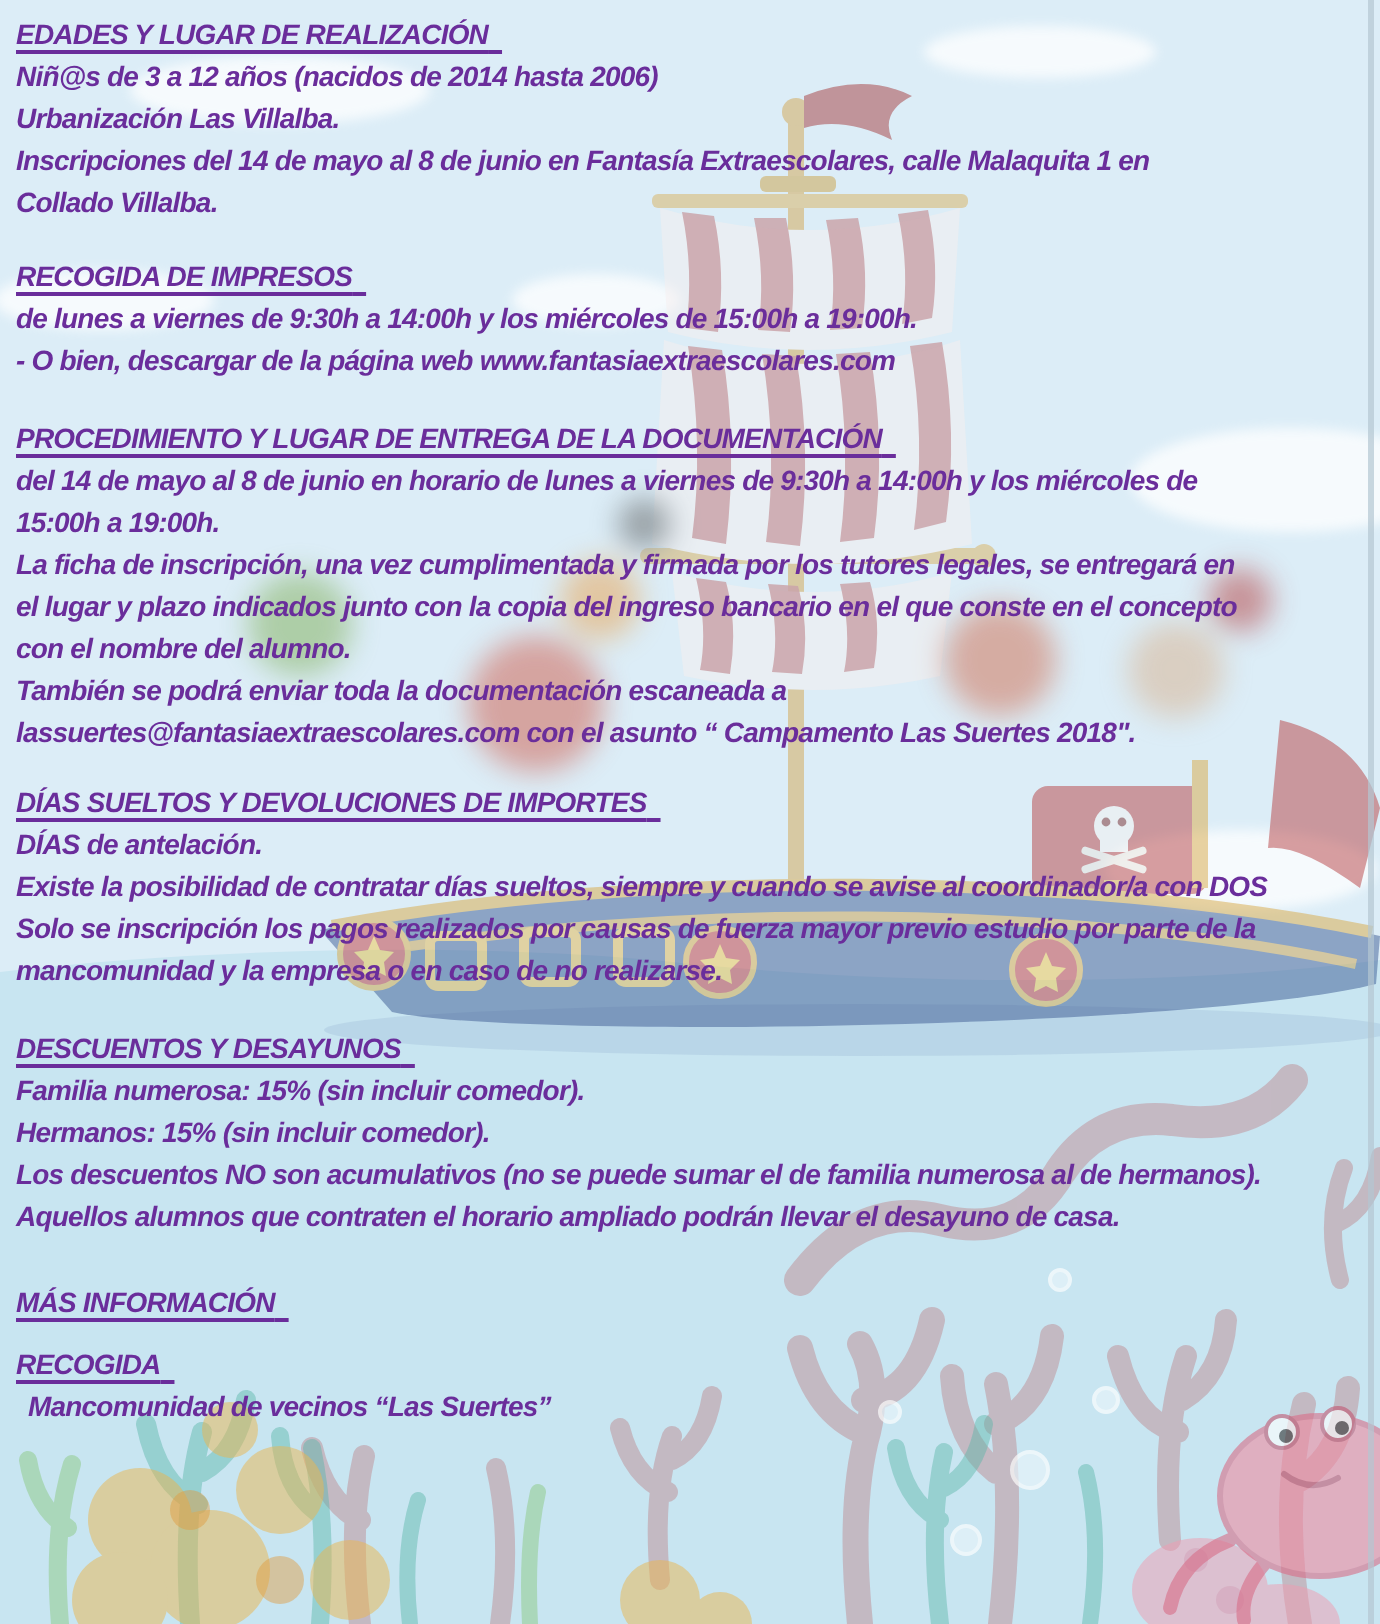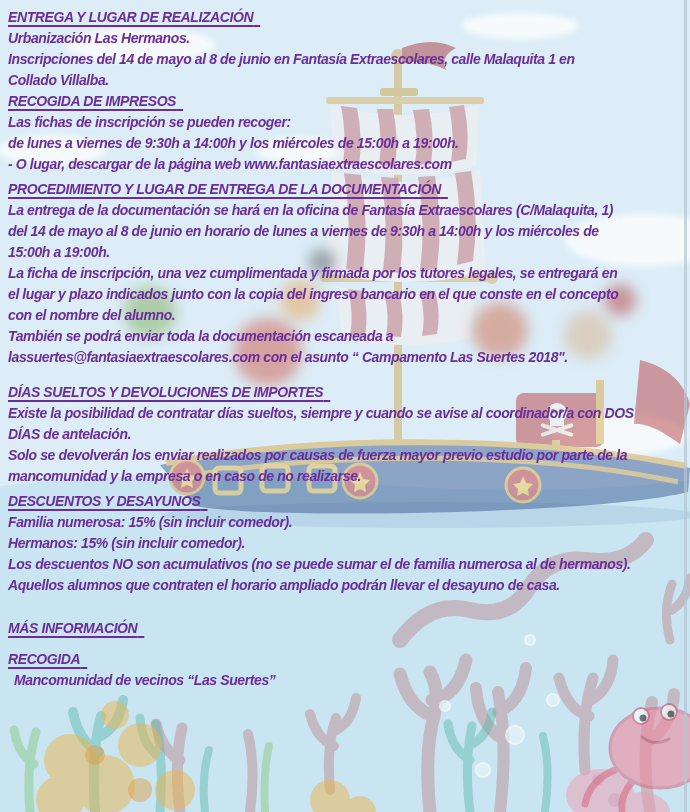--- a/index.html
+++ b/index.html
@@ -9,22 +9,22 @@
   }
   .bg{position:absolute;inset:0;z-index:0;}
   .content{
     position:absolute;inset:0;z-index:1;
     padding:7px 0 0 8px;
     color:#6a2d9b;
     font-weight:bold;font-style:italic;
     font-size:14px;line-height:21px;letter-spacing:-0.4px;
   }
   .sec{margin:0;}
-  .m16{margin-top:0;}
-  .m18{margin-top:4px;}
+  .m16{margin-top:16px;}
+  .m18{margin-top:18px;}
   .m14{margin-top:14px;}
   .m22{margin-top:22px;}
   .m10{margin-top:10px;}
   .h{
     text-decoration:underline;
     text-decoration-thickness:1.5px;
     text-underline-offset:3px;
     white-space:nowrap;
   }
   .h::after{content:"\00a0\00a0";}
@@ -208,50 +208,49 @@
     <path d="M642 737 q13 10 27 2" stroke="#c05570" stroke-width="3" fill="none" stroke-linecap="round"></path>
   </g>
 
   <rect x="684" y="0" width="3" height="812" fill="#b3c6d2" opacity="0.7"></rect>
 </svg>
 </div>
 
 <main class="content">
 
   <section class="sec">
-    <div class="h">ENTREGA Y LUGAR DE REALIZACIÓN</div>
-    <div class="ln">Urbanización Las Hermanos.</div>
+    <div class="h">EDADES Y LUGAR DE REALIZACIÓN</div>
+    <div class="ln">Niñ@s de 3 a 12 años (nacidos de 2014 hasta 2006)</div>
+    <div class="ln">Urbanización Las Villalba.</div>
     <div class="ln">Inscripciones del 14 de mayo al 8 de junio en Fantasía Extraescolares, calle Malaquita 1 en</div>
     <div class="ln">Collado Villalba.</div>
   </section>
 
   <section class="sec m16">
     <div class="h">RECOGIDA DE IMPRESOS</div>
-    <div class="ln">Las fichas de inscripción se pueden recoger:</div>
     <div class="ln">de lunes a viernes de 9:30h a 14:00h y los miércoles de 15:00h a 19:00h.</div>
-    <div class="ln">- O lugar, descargar de la página web www.fantasiaextraescolares.com</div>
+    <div class="ln">- O bien, descargar de la página web www.fantasiaextraescolares.com</div>
   </section>
 
   <section class="sec m18">
     <div class="h">PROCEDIMIENTO Y LUGAR DE ENTREGA DE LA DOCUMENTACIÓN</div>
-    <div class="ln">La entrega de la documentación se hará en la oficina de Fantasía Extraescolares (C/Malaquita, 1)</div>
     <div class="ln">del 14 de mayo al 8 de junio en horario de lunes a viernes de 9:30h a 14:00h y los miércoles de</div>
     <div class="ln">15:00h a 19:00h.</div>
     <div class="ln">La ficha de inscripción, una vez cumplimentada y firmada por los tutores legales, se entregará en</div>
     <div class="ln">el lugar y plazo indicados junto con la copia del ingreso bancario en el que conste en el concepto</div>
     <div class="ln">con el nombre del alumno.</div>
     <div class="ln">También se podrá enviar toda la documentación escaneada a</div>
     <div class="ln">lassuertes@fantasiaextraescolares.com con el asunto “ Campamento Las Suertes 2018".</div>
   </section>
 
   <section class="sec m14">
     <div class="h">DÍAS SUELTOS Y DEVOLUCIONES DE IMPORTES</div>
+    <div class="ln">DÍAS de antelación.</div>
     <div class="ln">Existe la posibilidad de contratar días sueltos, siempre y cuando se avise al coordinador/a con DOS</div>
-    <div class="ln">DÍAS de antelación.</div>
-    <div class="ln">Solo se devolverán los enviar realizados por causas de fuerza mayor previo estudio por parte de la</div>
+    <div class="ln">Solo se inscripción los pagos realizados por causas de fuerza mayor previo estudio por parte de la</div>
     <div class="ln">mancomunidad y la empresa o en caso de no realizarse.</div>
   </section>
 
   <section class="sec m18">
     <div class="h">DESCUENTOS Y DESAYUNOS</div>
     <div class="ln">Familia numerosa: 15% (sin incluir comedor).</div>
     <div class="ln">Hermanos: 15% (sin incluir comedor).</div>
     <div class="ln">Los descuentos NO son acumulativos (no se puede sumar el de familia numerosa al de hermanos).</div>
     <div class="ln">Aquellos alumnos que contraten el horario ampliado podrán llevar el desayuno de casa.</div>
   </section>

